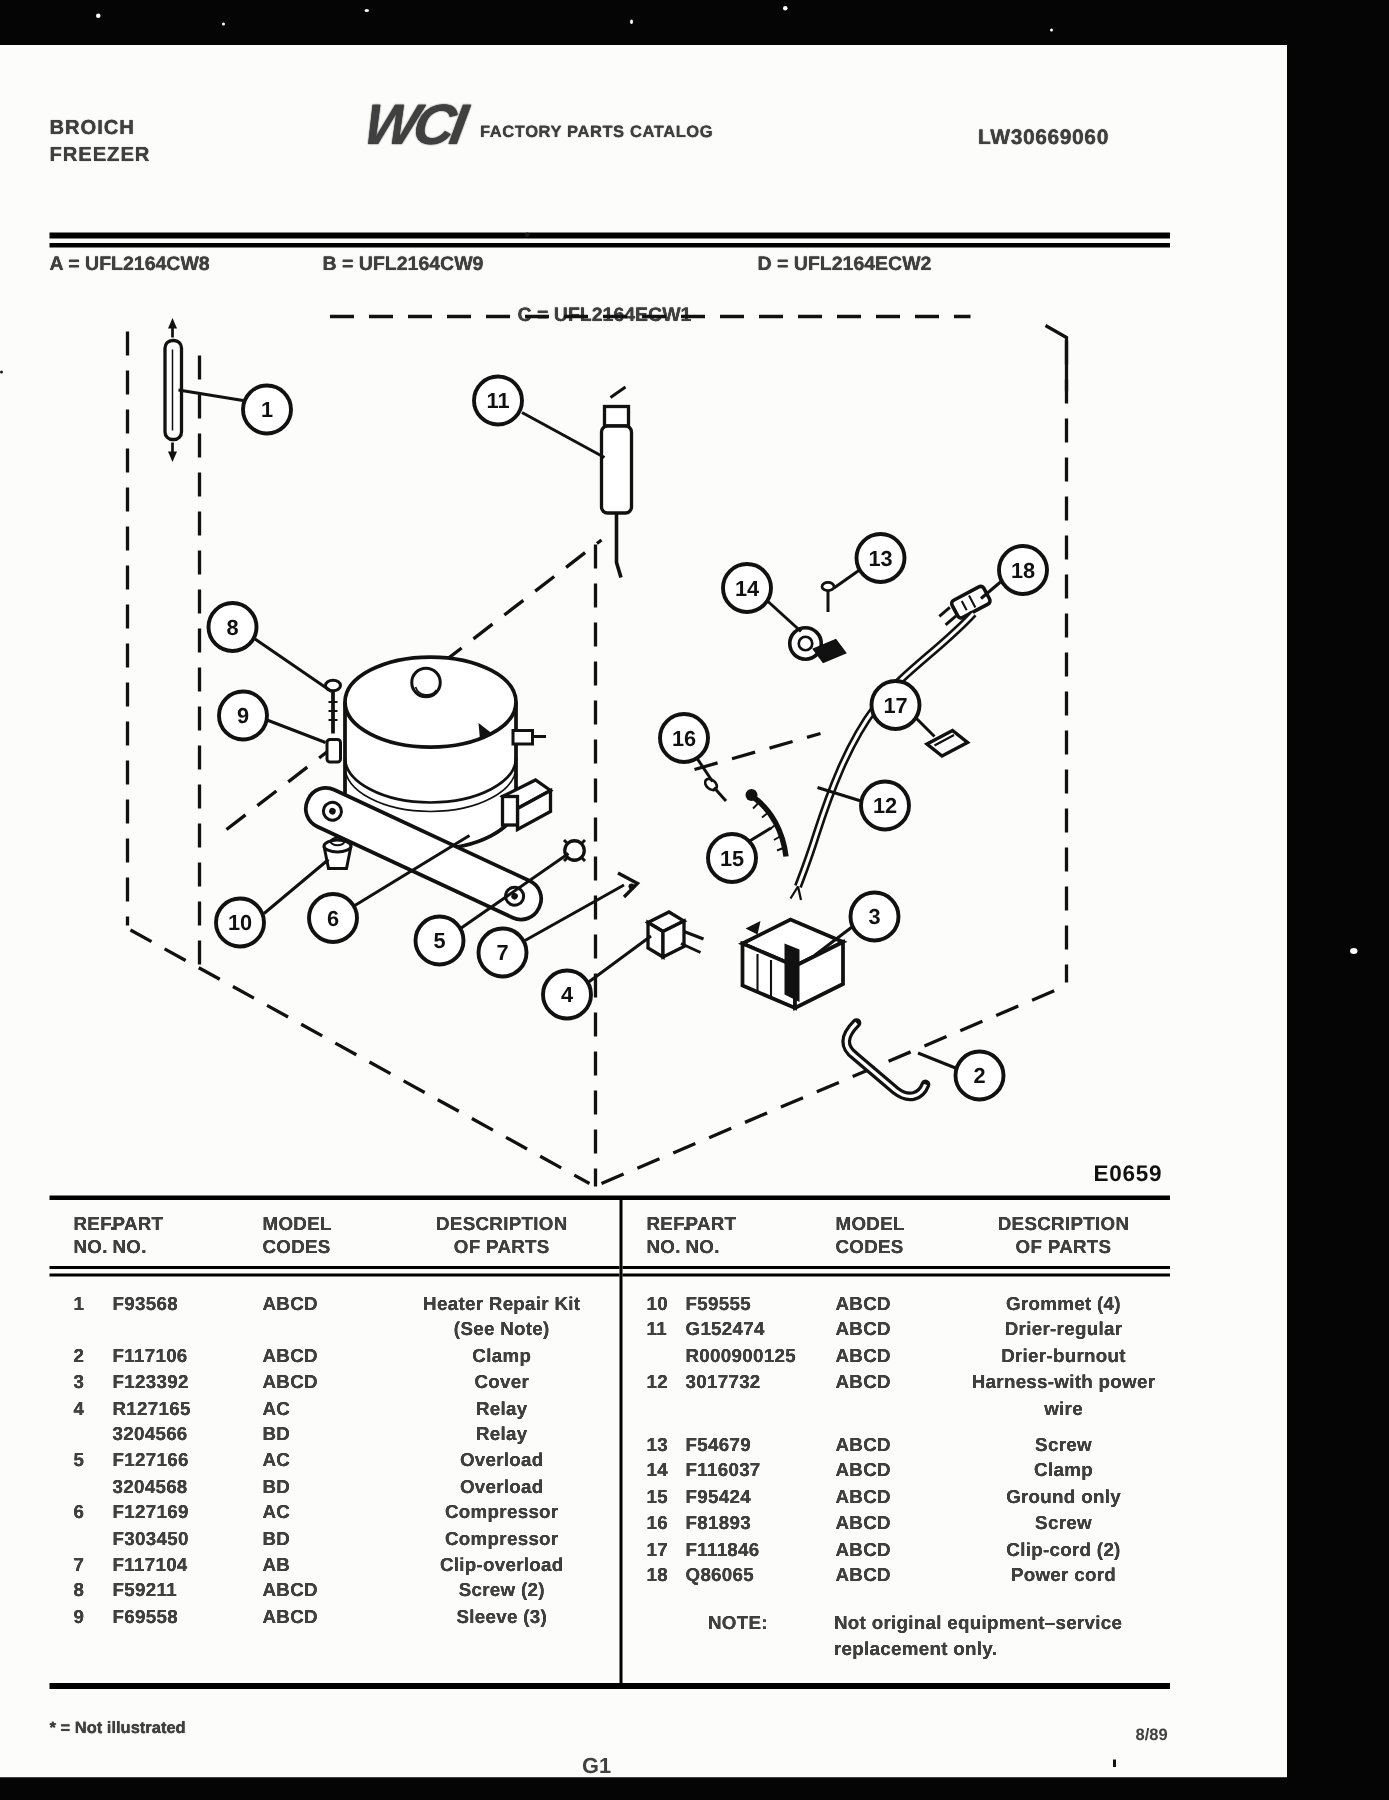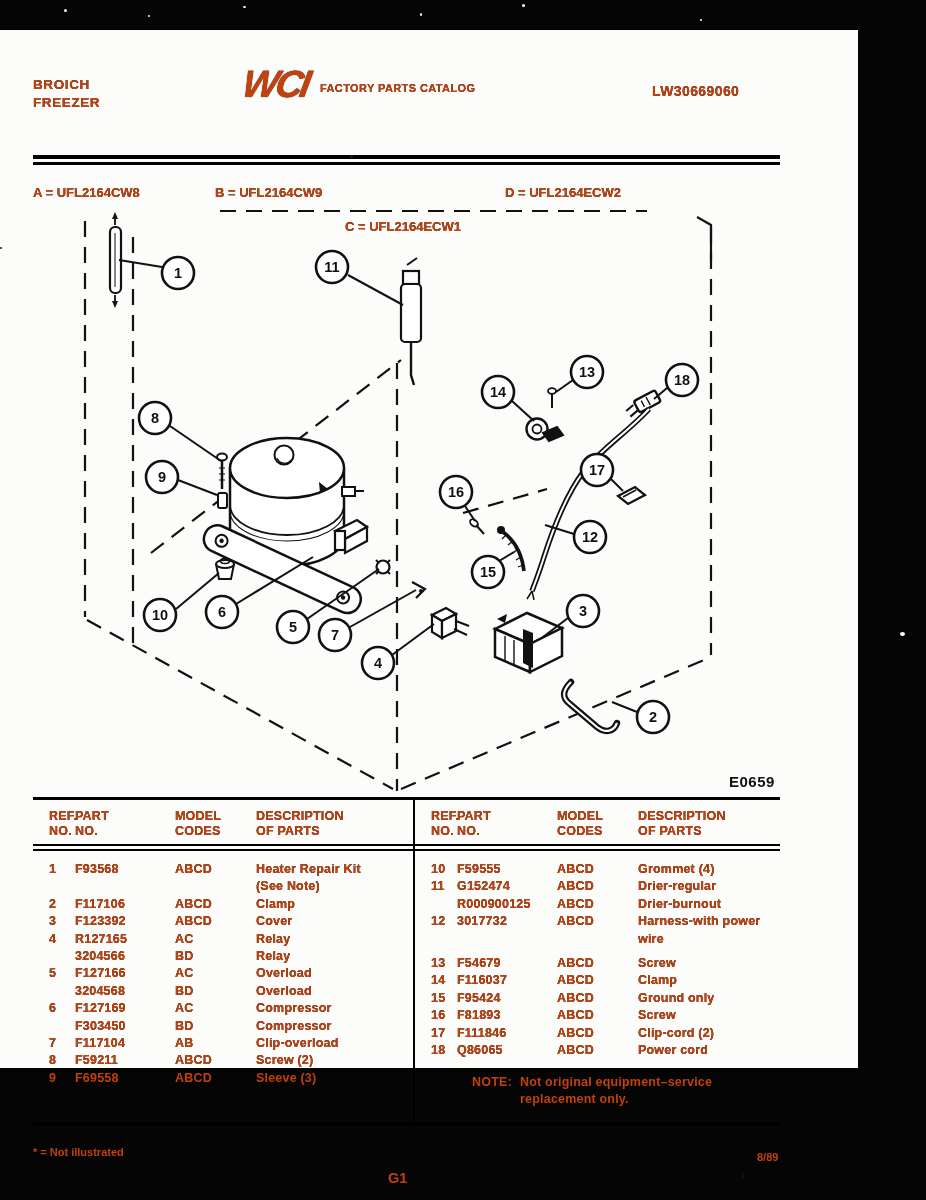--- a/index.html
+++ b/index.html
@@ -1,33 +1,33 @@
 <!DOCTYPE html>
 <html><head>
 <meta charset="utf-8">
 <style>
   html,body{margin:0;padding:0;}
   body{
     width:926px;height:1200px;position:relative;background:#050505;
     font-family:"Liberation Sans",sans-serif;overflow:hidden;
   }
   .page{
-    position:absolute;left:0;top:30px;width:858px;height:1038px;
-    background:#fcfcfb;color:#c2410c;
+    position:absolute;left:0;top:30px;width:858px;height:1155px;
+    background:#fcfcfb;color:#404040;
   }
   .abs{position:absolute;}
   
   .brand{left:33px;top:46px;font-size:13.5px;font-weight:bold;line-height:18px;letter-spacing:.6px;text-shadow:0 0 .5px #000;}
   .logo{left:243px;top:33px;font-size:38px;font-weight:bold;font-style:italic;letter-spacing:-3px;transform:skewX(-10deg);text-shadow:0 0 1px #000;}
   .catalog-title{left:320px;top:52px;font-size:11px;font-weight:bold;letter-spacing:.4px;text-shadow:0 0 .6px #000;}
   .docno{left:652px;top:53px;font-size:14px;font-weight:bold;letter-spacing:.4px;text-shadow:0 0 .6px #000;}
   .rule-top{left:33px;top:125px;width:747px;}
   .rule-top .r1{height:4px;background:#000;}
   .rule-top .r2{height:3px;background:#000;margin-top:3px;}
-  .models{top:155px;left:0;width:858px;height:18px;font-size:13px;font-weight:bold;text-shadow:0 0 .5px #000;}
+  .models{top:138px;left:0;width:858px;height:18px;font-size:13px;font-weight:bold;text-shadow:0 0 .5px #000;}
   .models span{position:absolute;white-space:nowrap;}
   .m0{left:33px;} .m1{left:215px;} .m2{left:345px;margin-top:34px;} .m3{left:505px;}
   
   .diagram{left:35px;top:175px;width:790px;height:590px;}
   
   .ptable{
     left:33px;top:767px;width:747px;height:322px;
     border-top:3px solid #000;border-bottom:4px solid #000;
     font-size:12.5px;font-weight:bold;letter-spacing:.2px;text-shadow:0 0 .4px #000;
   }
@@ -35,23 +35,23 @@
   .half.left{left:0;width:380px;border-right:2.5px solid #000;}
   .half.right{left:382px;right:0;}
   .hdr{display:flex;margin-top:9px;line-height:15px;}
   .hdr-rule{margin-top:5px;border-top:2.5px solid #000;border-bottom:2.5px solid #000;height:3px;}
   .rows{margin-top:10px;}
   .row{display:flex;line-height:17.4px;height:17.4px;white-space:nowrap;}
   .c{display:block;}
   .c.ref{width:42px;padding-left:16px;box-sizing:border-box;}
   .c.part{width:100px;}
   .c.codes{width:81px;}
-  .c.desc{flex:1;}
+  .c.desc{flex:1;text-align:center;}
   .half.right .rows .row:nth-of-type(6){margin-top:7px;}
-  .note{display:flex;margin-top:15px;margin-left:57px;line-height:17px;}
+  .note{display:flex;margin-top:15px;margin-left:57px;line-height:17px;gap:36px;}
   .note .lbl{width:48px;}
   
   .foot-left{left:33px;top:1116px;font-size:11px;font-weight:bold;text-shadow:0 0 .5px #000;}
   .foot-center{left:388px;top:1140px;font-size:14.5px;font-weight:bold;}
   .foot-right{left:757px;top:1121px;font-size:11px;font-weight:bold;}
   .tickmark{left:742px;top:1143px;width:2px;height:5px;background:#111;}
   
   .band-top{position:absolute;left:0;top:0;width:926px;height:30px;background:#050505;}
   .band-right{position:absolute;left:858px;top:0;width:68px;height:1200px;background:#050505;}
   .band-bottom{position:absolute;left:0;top:1185px;width:926px;height:15px;background:#050505;}

